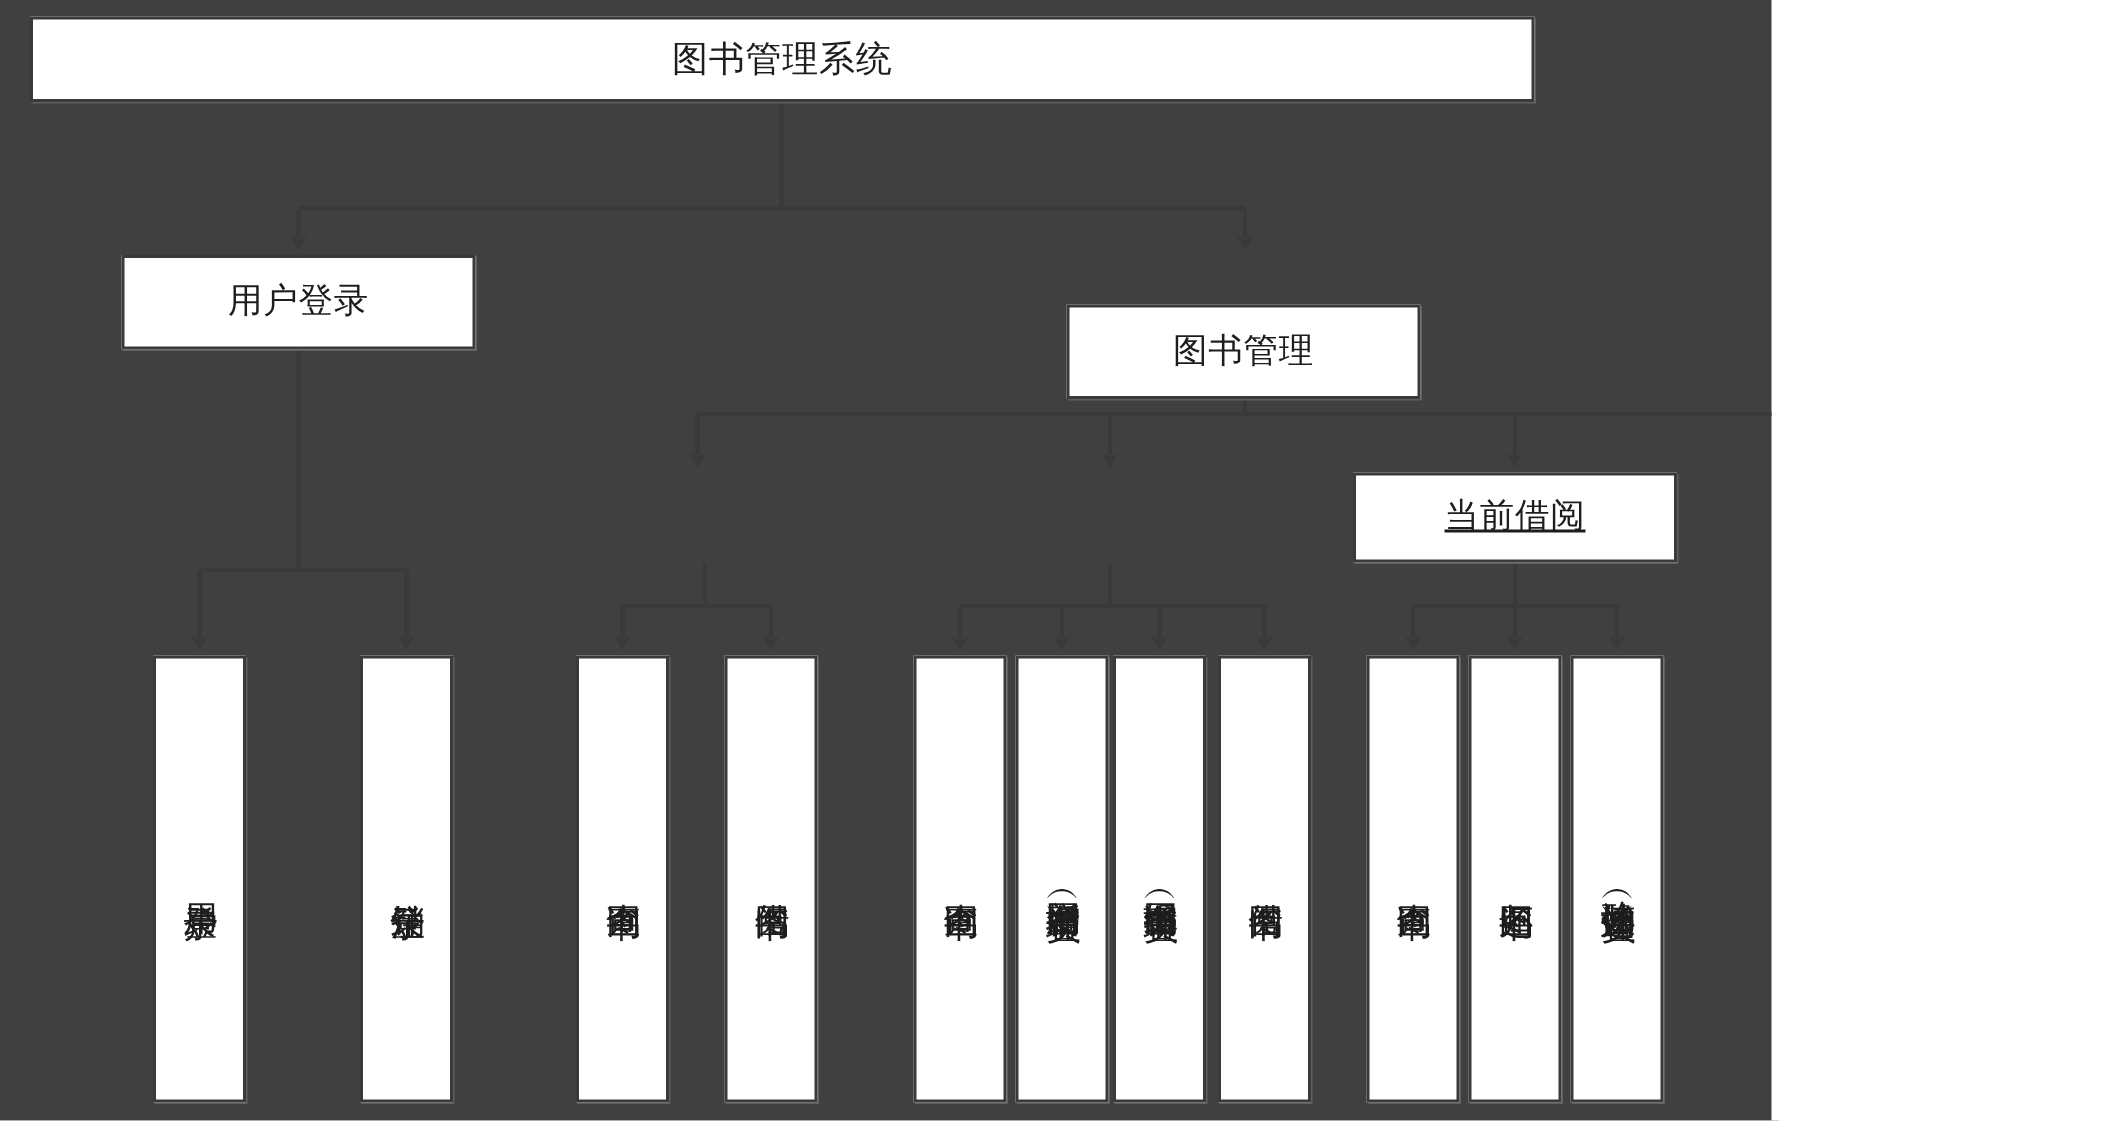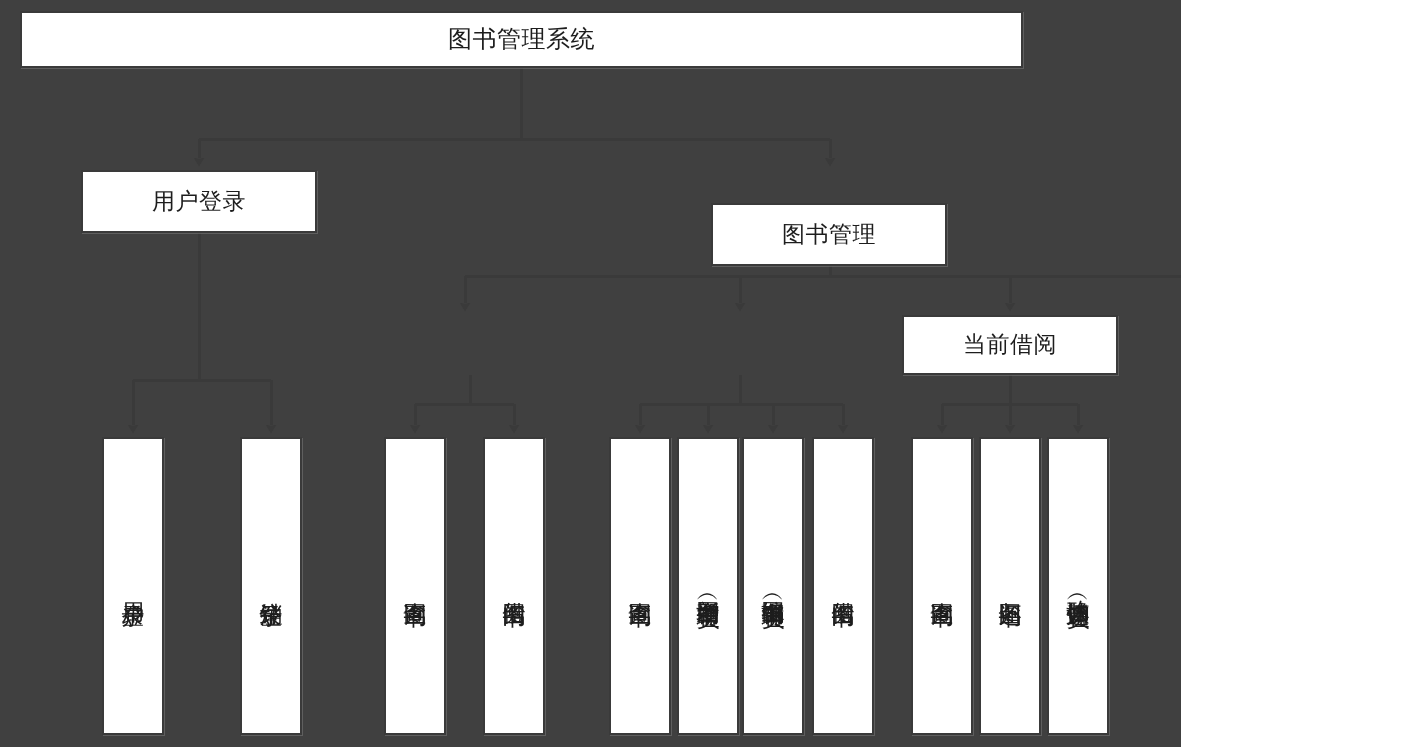--- a/index.html
+++ b/index.html
@@ -129,21 +129,21 @@
     <span>图书管理系统</span>
   </div>
 
   <div class="node horiz" style="left:81px; top:170px; width:236px; height:63px;">
     <span>用户登录</span>
   </div>
   <div class="node horiz" style="left:711px; top:170px; width:236px; height:63px;margin-top:33px;">
     <span>图书管理</span>
   </div>
 
-  <div class="node horiz" style="left:902px; top:315px; width:216px; height:60px;">
+  <div class="node horiz" style="left:902px; top:315px; width:216px; height:60px;text-decoration:underline;">
     <span>当前借阅</span>
   </div>
 
   <div class="node vert" style="left:102px; top:437px; width:62px; height:298px;">
     <span class="vtext">用户登录</span>
   </div>
   <div class="node vert" style="left:240px; top:437px; width:62px; height:298px;">
     <span class="vtext">注销登录</span>
   </div>
 

